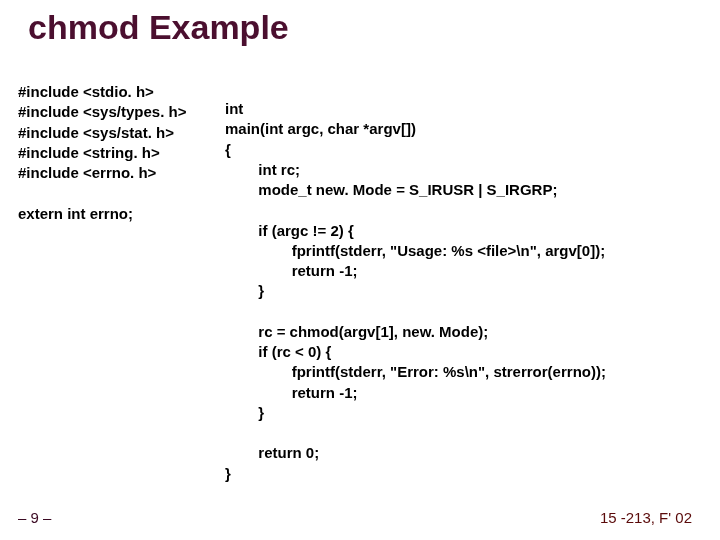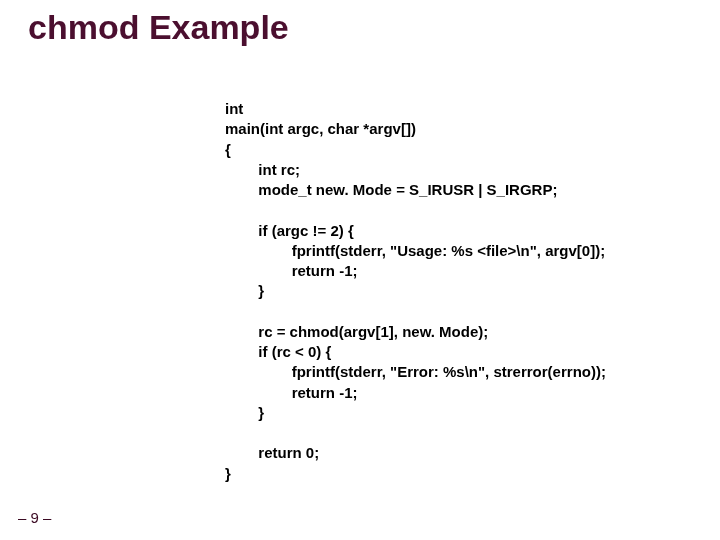--- a/index.html
+++ b/index.html
@@ -58,33 +58,41 @@
     bottom: 14px;
     font-size: 15px;
     color: #5a0a0a;
   }
 </style>
 </head>
 <body>
 
 <div class="slide">
   <div class="title">chmod Example</div>
+  <div class="code-left">#include &lt;stdio. h&gt;
+#include &lt;sys/types. h&gt;
+#include &lt;sys/stat. h&gt;
+#include &lt;string. h&gt;
+#include &lt;errno. h&gt;
+
+extern int errno;</div>
   <div class="code-right">int
 main(int argc, char *argv[])
 {
         int rc;
         mode_t new. Mode = S_IRUSR | S_IRGRP;
 
         if (argc != 2) {
                 fprintf(stderr, "Usage: %s &lt;file&gt;\n", argv[0]);
                 return -1;
         }
 
         rc = chmod(argv[1], new. Mode);
         if (rc &lt; 0) {
                 fprintf(stderr, "Error: %s\n", strerror(errno));
                 return -1;
         }
 
         return 0;
 }</div>
   <div class="page-num">– 9 –</div>
+  <div class="course">15 -213, F' 02</div>
 </div>
 
 </body></html>

